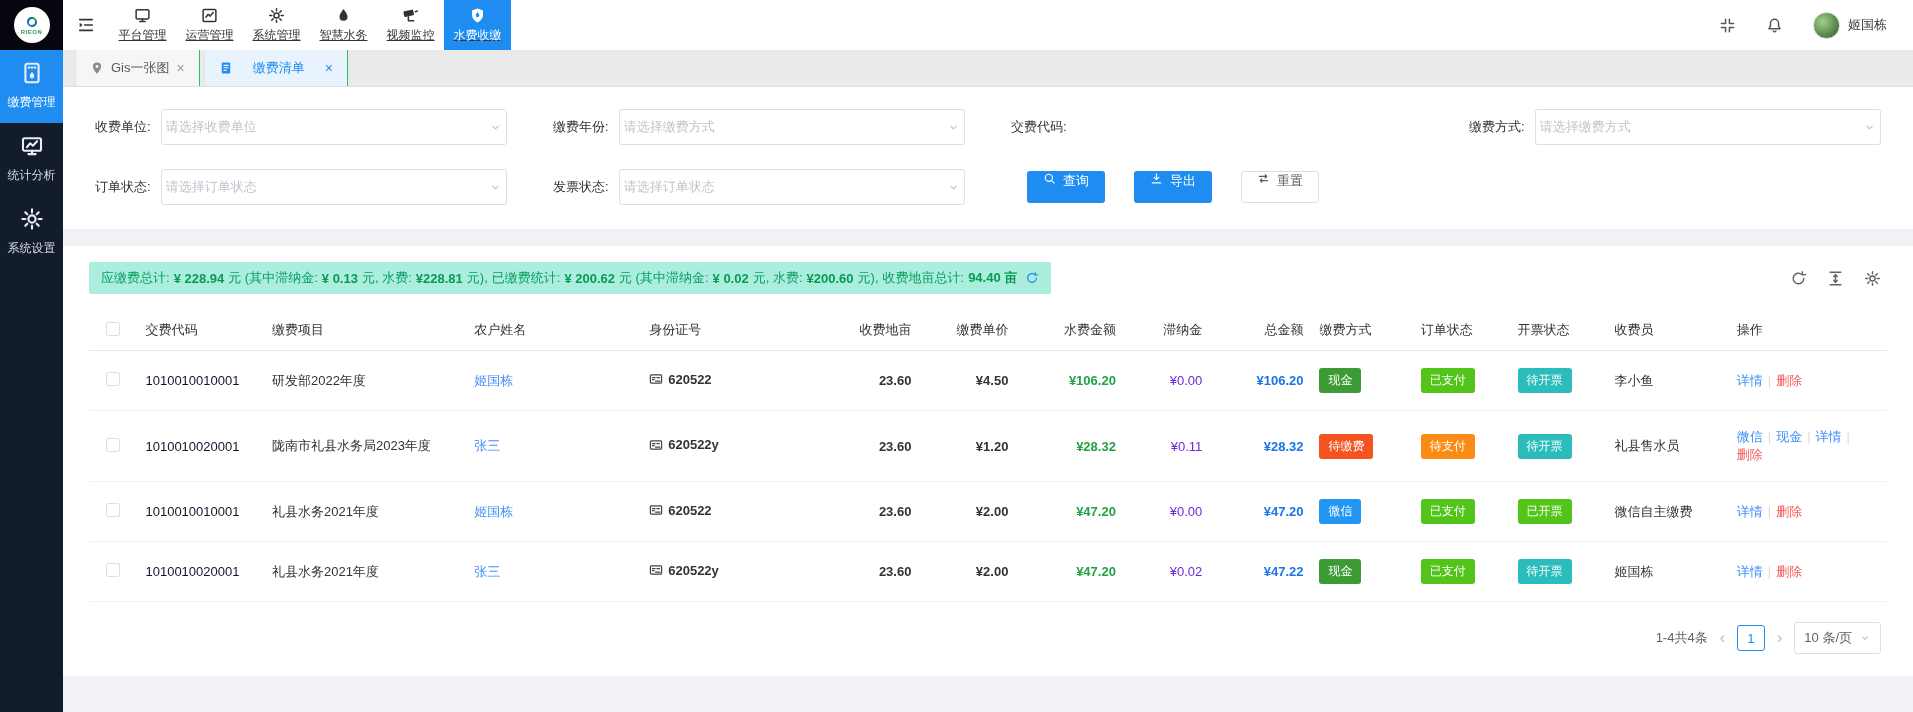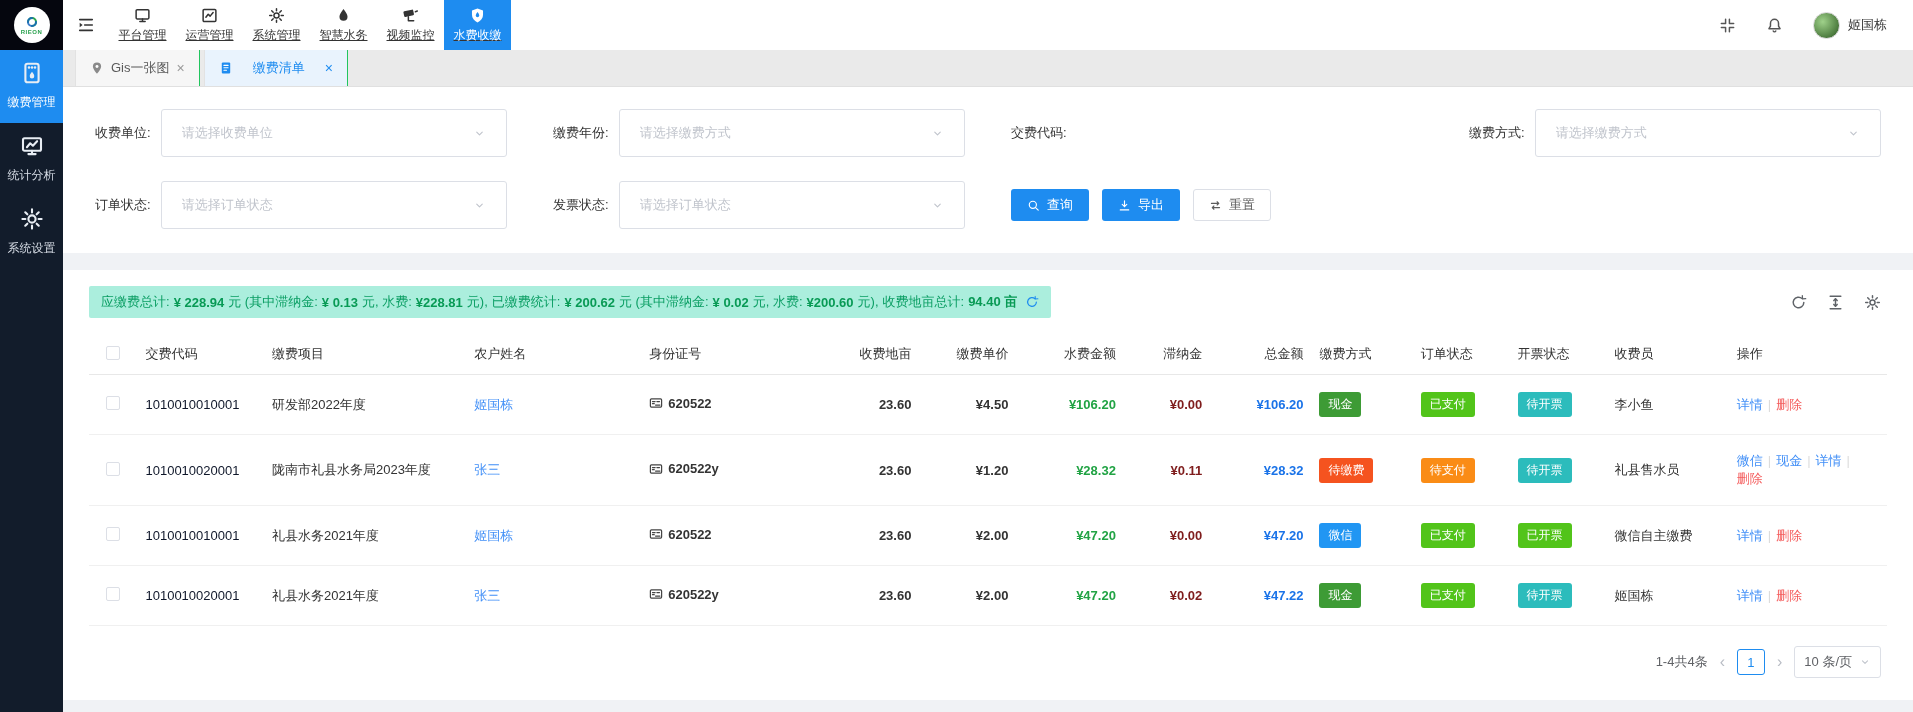--- a/index.html
+++ b/index.html
@@ -42,27 +42,27 @@
   .tab.active { background:#e9f3fd; color:#1e8cf0;gap:20px; }
   .tab.active .icon, .tab.active .tab-close { color:#1e8cf0; }
 
   
   .content { height:625px; background:#f0f2f5; }
 
   .filter-card { background:#fff; padding:22px 32px 24px; }
   .filter-grid { display:grid; grid-template-columns:repeat(4, 1fr); column-gap:46px; row-gap:24px; align-items:center; }
   .field { display:flex; align-items:center; gap:10px; }
   .field .f-label { white-space:nowrap; color:#333; }
-  .control { flex:1; height:48px; border:1px solid #dcdfe6; border-radius:3px; background:#fff; display:flex; align-items:center; justify-content:space-between; padding:0 20px; color:#c0c4cc; cursor:pointer; min-width:0; }
+  .control { flex:1; height:36px; border:1px solid #dcdfe6; border-radius:3px; background:#fff; display:flex; align-items:center; justify-content:space-between; padding:0 4px; color:#c0c4cc; cursor:pointer; min-width:0; }
   .control .ph { overflow:hidden; white-space:nowrap; text-overflow:ellipsis; }
   .control .icon { color:#c0c4cc; font-size:13px; }
   input.control { cursor:text; }
   input.control::placeholder { color:#c0c4cc; }
   .btn-group { display:flex; gap:13px; align-items:center; }
-  .btn { height:32px; padding:0 15px; border-radius:3px; border:1px solid transparent; display:inline-flex; align-items:center; gap:7px; font-size:13px; cursor:pointer; font-family:inherit; }
+  .btn { height:32px; padding:0 15px; border-radius:3px; border:1px solid transparent; display:inline-flex; align-items:flex-start; gap:7px; font-size:13px; cursor:pointer; font-family:inherit;margin-left:16px; }
   .btn .icon { font-size:13px; }
   .btn.primary { background:#1e8cf0; color:#fff; }
   .btn.plain { background:#fff; border-color:#dcdfe6; color:#5c5c5c; }
 
   .card-gap { height:17px; }
 
   .table-card { background:#fff; padding:16px 26px 14px; }
   .summary-row { display:flex; align-items:center; }
   .summary { background:#abeedd; color:#0a9e63; padding:7px 12px; border-radius:2px; display:inline-flex; align-items:center; flex-wrap:nowrap; gap:4px; font-size:13px; }
   .summary .seg-b { font-weight:bold; color:#089a55; }
@@ -75,21 +75,21 @@
   td { padding:17px 8px; border-bottom:1px solid #f0f0f0; font-size:13px; vertical-align:middle; }
   .al-r { text-align:right; }
   .al-c { text-align:center; }
   .checkbox { width:14px; height:14px; border:1px solid #dcdfe6; border-radius:2px; background:#fff; display:inline-block; cursor:pointer; }
   .code { color:#0f172a; font-weight:normal; cursor:pointer; }
   .link { color:#418ff7; cursor:pointer; }
   .num { font-weight:bold; color:#333; }
   .idcell { display:inline-flex; align-items:center; gap:5px; font-weight:bold; color:#333; }
   .idcell .icon { font-size:14px; color:#444; }
   .amount-green { color:#21a344; font-weight:bold; }
-  .amount-orange { color:#7f1d1d; font-weight:bold;text-align:right; }
+  .amount-orange { color:#6d28d9; font-weight:normal;text-align:right; }
   .amount-blue { color:#1a73e8; font-weight:bold; }
   .badge { display:inline-block; padding:4px 9px; border-radius:3px; color:#fff; font-size:12px; white-space:nowrap; }
   .badge.green-dark { background:#3d9b35; }
   .badge.green { background:#52c41a; }
   .badge.teal { background:#2cbcbc; }
   .badge.orange { background:#fa8c16; }
   .badge.red { background:#f5531f; }
   .badge.blue { background:#2196f3; }
   .act { cursor:pointer; white-space:nowrap; }
   .act.blue { color:#418ff7; }

